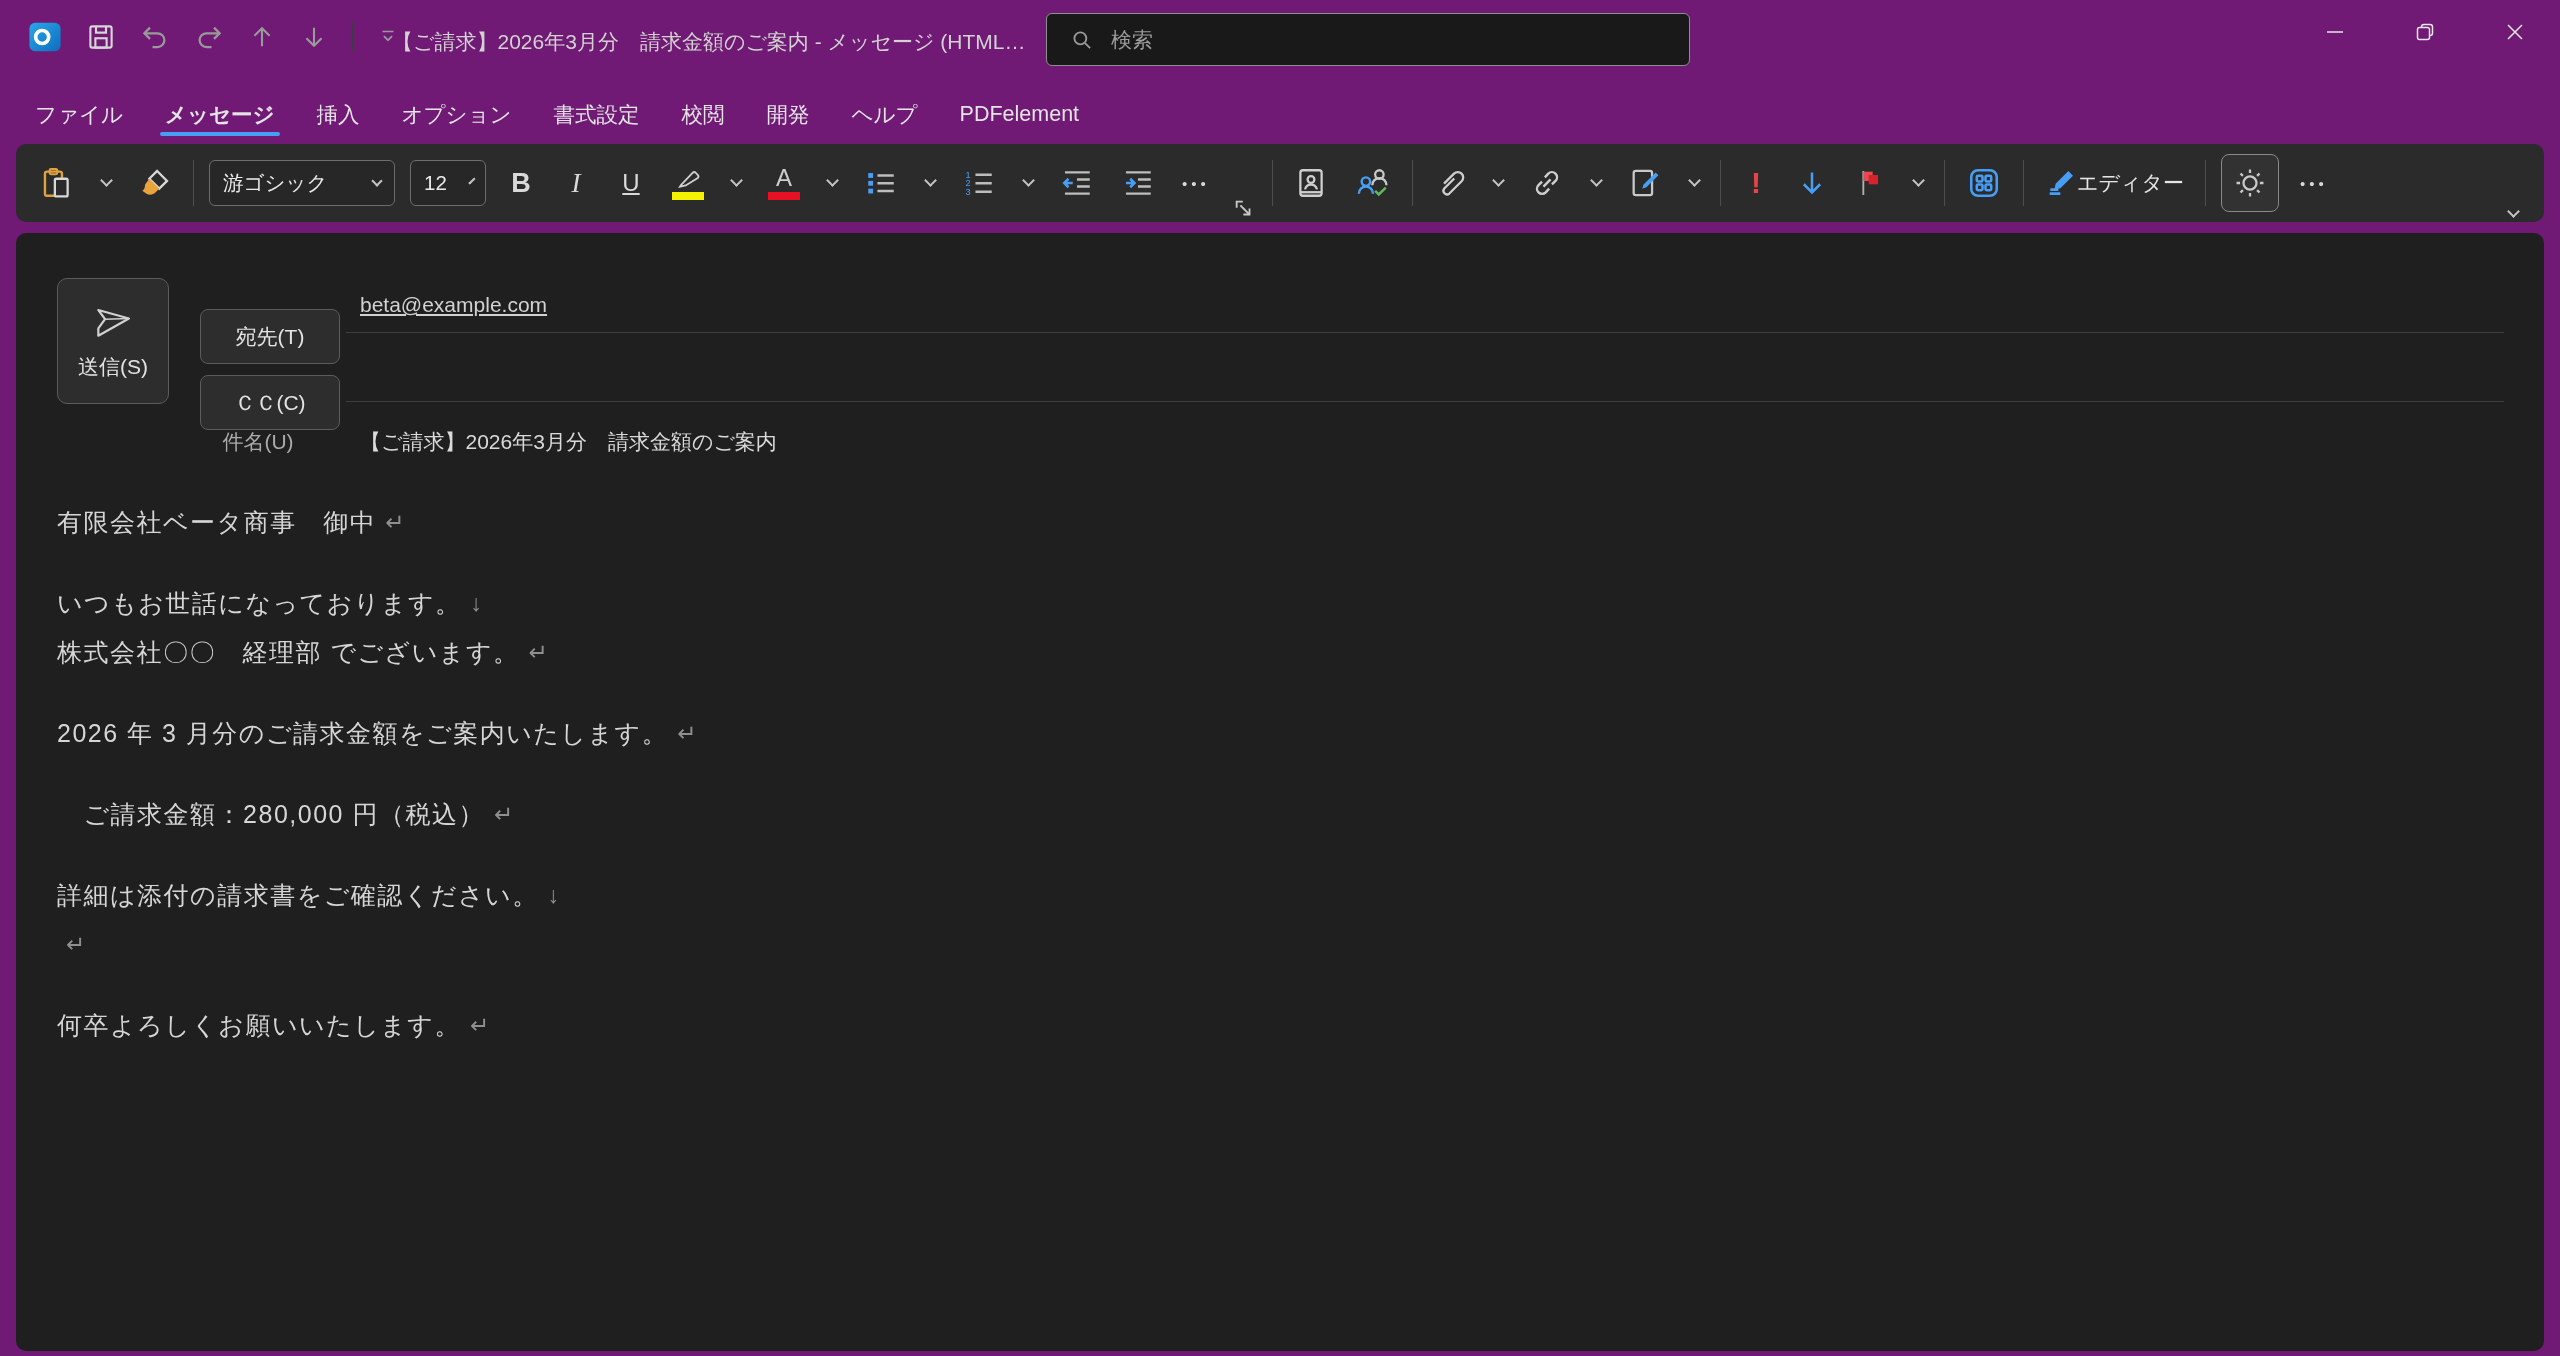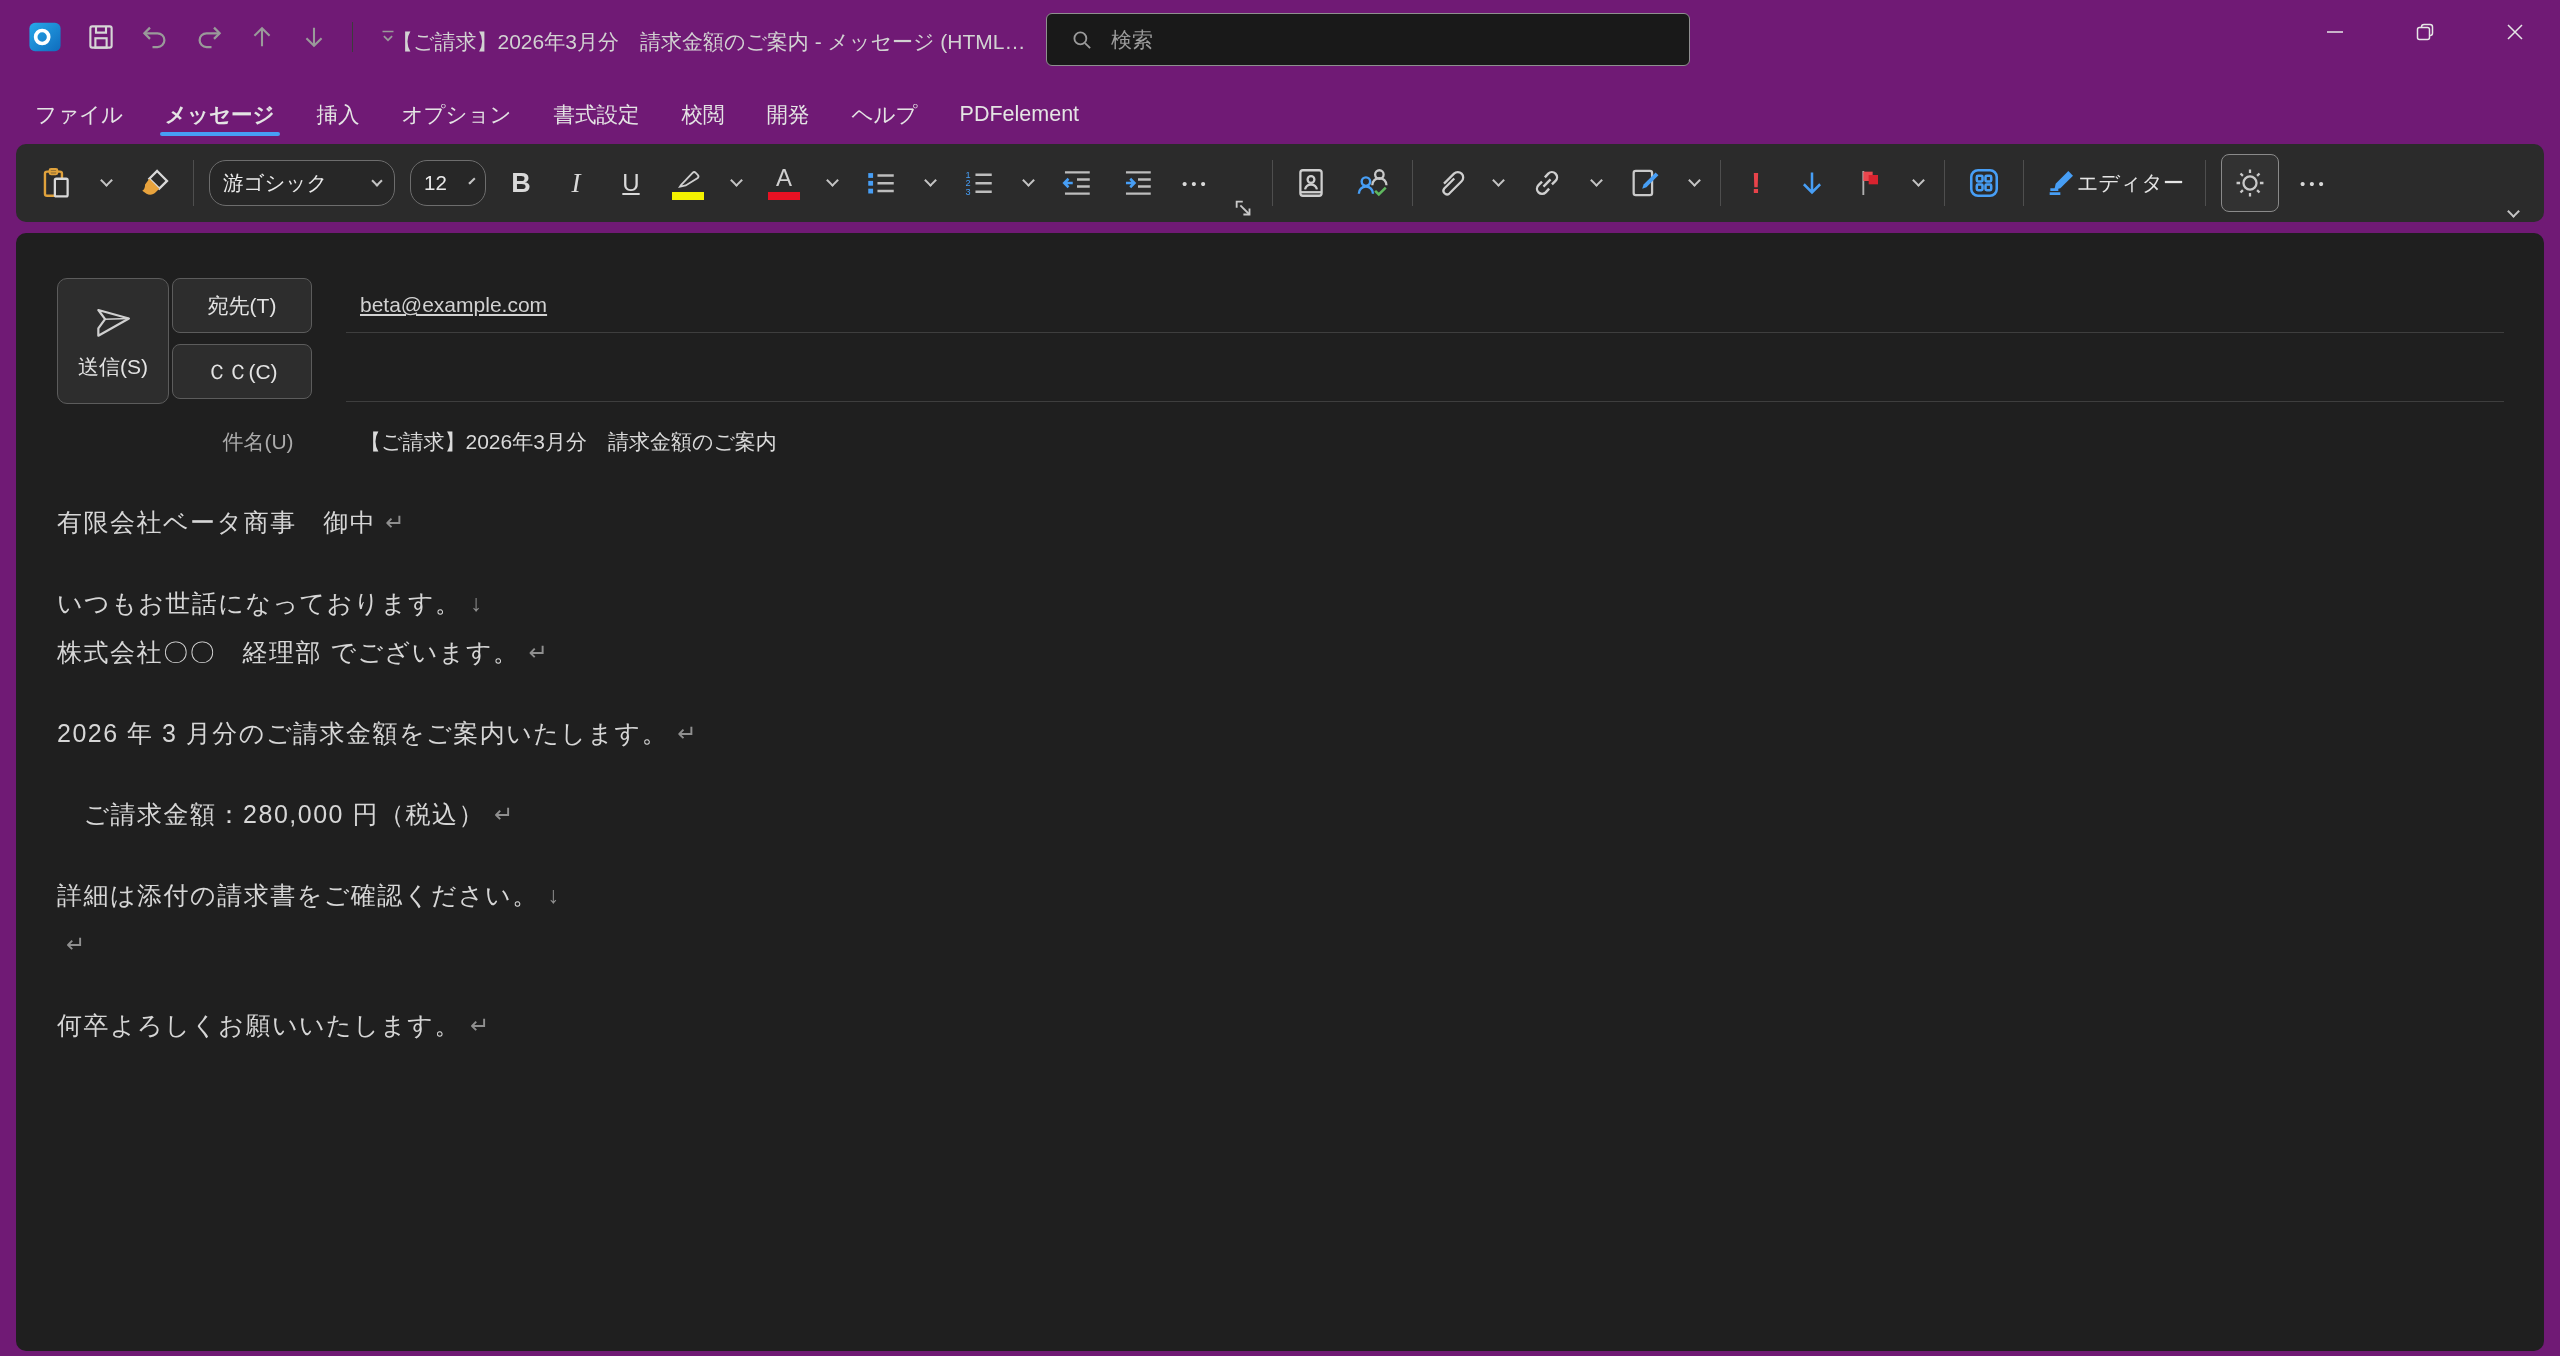--- a/index.html
+++ b/index.html
@@ -31,21 +31,21 @@
   
   .ribbonbar{position:absolute;left:16px;top:144px;width:2528px;height:78px;background:#2b2b2b;
              border-radius:10px;display:flex;align-items:center;gap:15px;padding:0 18px;}
   .tb-btn{min-width:40px;height:48px;background:none;border:none;border-radius:6px;display:flex;
           flex-direction:column;align-items:center;justify-content:center;color:#dcdcdc;}
   .tb-chevbtn{background:none;border:none;width:22px;height:48px;display:flex;align-items:center;
               justify-content:center;padding:0;}
   .chev{display:inline-block;width:9px;height:9px;border-right:2px solid #c4c4c4;
         border-bottom:2px solid #c4c4c4;transform:rotate(45deg);margin-top:-5px;}
   .tb-divider{width:1px;height:46px;background:#4e4e4e;}
-  .combo{height:46px;border:1px solid #6d6d6d;border-radius:17px;background:#272727;display:flex;
+  .combo{height:46px;border:1px solid #6d6d6d;border-radius:6px;background:#272727;display:flex;
          align-items:center;gap:24px;padding:0 13px;font-size:20.5px;color:#eaeaea;}
   .combo .chev{width:8px;height:8px;margin-top:-4px;}
   .font-combo{width:186px;justify-content:space-between;}
   .size-combo{width:76px;justify-content:space-between;}
   .fmt-letter{font-size:27px;color:#d9d9d9;}
   .bold-l{font-weight:bold;}
   .italic-l{font-family:"Liberation Serif","DejaVu Serif",serif;font-style:italic;}
   .under-l{text-decoration:underline;font-size:24px;}
   .colorbar{width:32px;height:8px;margin-top:2px;}
   .dots{font-size:15px;letter-spacing:4px;color:#d8d8d8;}
@@ -55,22 +55,22 @@
                 color:#e6e6e6;font-size:21px;}
   .collapse-btn{position:absolute;right:20px;bottom:2px;background:none;border:none;}
   .hi-imp{font-size:30px;font-weight:bold;color:#e8434a;}
 
   
   .compose{position:absolute;left:16px;right:16px;top:233px;bottom:5px;background:#1f1f1f;
            border-radius:10px;}
   .send-btn{position:absolute;left:41px;top:45px;width:112px;height:126px;background:#2d2d2d;
             border:1px solid #5c5c5c;border-radius:10px;display:flex;flex-direction:column;
             align-items:center;justify-content:center;gap:12px;color:#e3e3e3;font-size:21px;}
-  .field-btn{position:absolute;left:156px;width:140px;height:55px;background:#2d2d2d;
-             border:1px solid #5c5c5c;border-radius:8px;color:#e3e3e3;font-size:21px;}
+  .field-btn{position:absolute;left:184px;width:140px;height:55px;background:#2d2d2d;
+             border:1px solid #5c5c5c;border-radius:8px;color:#e3e3e3;font-size:21px;margin-top:31px;}
   .to-btn{top:45px;}
   .cc-btn{top:111px;}
   .to-field{position:absolute;left:330px;right:40px;top:45px;height:55px;
             border-bottom:1px solid #3e3e3e;display:flex;align-items:center;padding-left:14px;}
   .cc-field{position:absolute;left:330px;right:40px;top:111px;height:58px;
             border-bottom:1px solid #3e3e3e;}
   .recipient{color:#d2d2d2;font-size:21px;text-decoration:underline;}
   .subject-label{position:absolute;left:172px;top:192px;width:140px;height:34px;display:flex;
                  align-items:center;justify-content:center;color:#ababab;font-size:21px;}
   .subject-field{position:absolute;left:344px;right:40px;top:192px;height:34px;display:flex;

